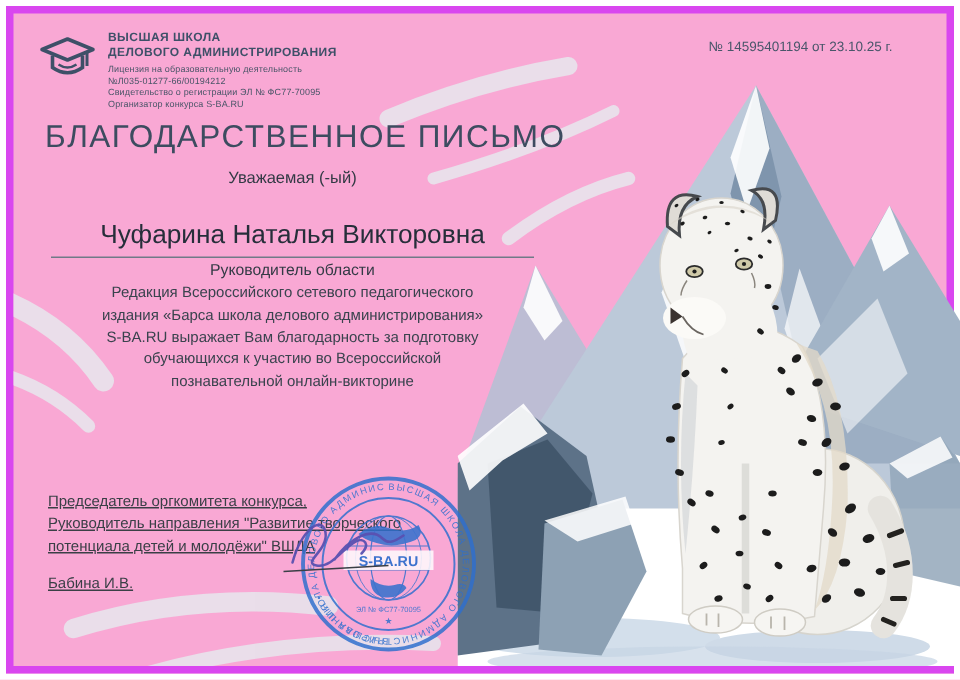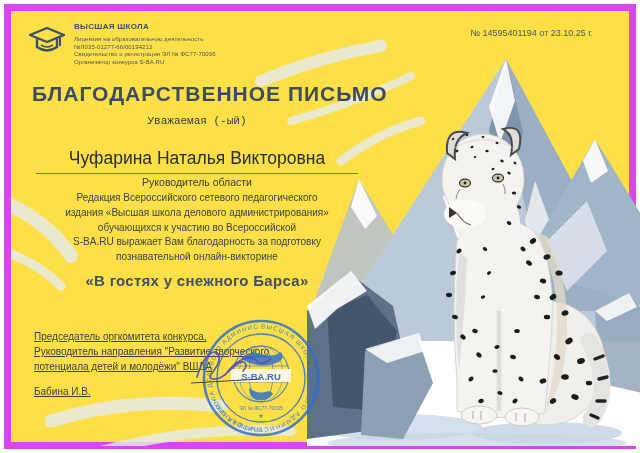--- a/index.html
+++ b/index.html
@@ -1,30 +1,30 @@
 <!DOCTYPE html>
 <html><head>
 <meta charset="utf-8">
 <style>
   html,body{margin:0;padding:0;background:#fff;}
   body{width:640px;height:453px;position:relative;font-family:"Liberation Sans",sans-serif;overflow:hidden;}
-  .cert{position:absolute;inset:4px;border:7px solid #d946ef;background:#fde047;}
+  .cert{position:absolute;inset:4px;border:5px solid #d946ef;background:#f9a8d4;}
   .streaks,.art{position:absolute;pointer-events:none;}
   .streaks{left:0;top:0;width:622px;height:435px;z-index:0;}
   .art{left:296px;top:0;width:335px;height:435px;z-index:1;}
   .hdr{position:absolute;left:16px;top:11px;z-index:2;display:flex;}
   .cap{width:40px;height:36px;margin-top:3px;}
   .brand{margin-left:7px;}
   .org{font-size:8px;font-weight:bold;color:#3e5068;letter-spacing:.3px;line-height:10px;}
   .lic{margin-top:4px;}
   .lic div{font-size:6px;color:#4a5568;line-height:7.5px;letter-spacing:.1px;}
   .number{position:absolute;right:36px;top:17px;z-index:2;font-size:9px;color:#49566a;}
   .main{position:absolute;left:21px;top:71px;width:330px;text-align:center;z-index:2;}
-  .title{font-size:21px;font-weight:bold;color:#3d4c60;letter-spacing:1px;white-space:nowrap;}
-  .salut{margin-top:9px;font-size:11px;color:#333a45;font-family:Liberation Mono, monospace;}
+  .title{font-size:21px;font-weight:normal;color:#3d4c60;letter-spacing:1px;white-space:nowrap;}
+  .salut{margin-top:9px;font-size:11px;color:#333a45;}
   .name{margin-top:21px;font-size:17.5px;color:#262e3a;}
   .rule{margin:4px 4px 0 4px;border-bottom:1px solid #707a87;}
   .pos{margin-top:0;font-size:10.5px;line-height:17px;color:#333a45;}
   .pos:nth-of-type(1){margin-top:6px;}
   .bodytxt{}
   .bodytxt div{font-size:10px;line-height:14.8px;color:#3a434e;}
   .quote{margin-top:7px;font-size:15px;font-weight:bold;color:#3f5068;letter-spacing:.3px;}
   .sig{position:absolute;left:23px;top:318px;width:240px;z-index:2;text-align:left;}
   .sig div{font-size:10px;line-height:15px;color:#3a3f46;text-decoration:underline;}
   .sig .signer{margin-top:10px;}
@@ -174,45 +174,45 @@
 
   <div class="hdr">
     <svg class="cap" viewBox="0 0 40 36">
       <path d="M20,3 L37,10 L20,17 L3,10 Z" fill="none" stroke="#3e5068" stroke-width="2.4" stroke-linejoin="round"></path>
       <path d="M10,14 v8 q10,7 20,0 v-8" fill="none" stroke="#3e5068" stroke-width="2.4"></path>
       <path d="M33,12 v9" stroke="#3e5068" stroke-width="2"></path>
       <path d="M14,20 q6,4 12,0" fill="none" stroke="#3e5068" stroke-width="1.6"></path>
     </svg>
     <div class="brand">
       <div class="org">ВЫСШАЯ ШКОЛА</div>
+      <div class="org">ДЕЛОВОГО АДМИНИСТРИРОВАНИЯ</div>
       <div class="lic">
         <div>Лицензия на образовательную деятельность</div>
         <div>№Л035-01277-66/00194212</div>
         <div>Свидетельство о регистрации ЭЛ № ФС77-70095</div>
         <div>Организатор конкурса S-BA.RU</div>
       </div>
     </div>
   </div>
 
   <div class="number">№ 14595401194 от 23.10.25 г.</div>
 
   <div class="main">
     <div class="title">БЛАГОДАРСТВЕННОЕ ПИСЬМО</div>
     <div class="salut">Уважаемая (-ый)</div>
     <div class="name">Чуфарина Наталья Викторовна</div>
     <div class="rule"></div>
     <div class="pos">Руководитель области</div>
     <div class="bodytxt">
       <div>Редакция Всероссийского сетевого педагогического</div>
-      <div>издания «Высшая школа делового администрирования»</div>
+      <div>издания «Барса школа делового администрирования»</div>
+      <div>S-BA.RU выражает Вам благодарность за подготовку</div>
       <div>обучающихся к участию во Всероссийской</div>
-      <div>S-BA.RU выражает Вам благодарность за подготовку</div>
       <div>познавательной онлайн-викторине</div>
     </div>
-    <div class="quote">«В гостях у снежного Барса»</div>
   </div>
 
   <div class="sig">
     <div>Председатель оргкомитета конкурса,</div>
     <div>Руководитель направления "Развитие творческого</div>
     <div>потенциала детей и молодёжи" ВШДА</div>
     <div class="signer">Бабина И.В.</div>
   </div>
 
   <svg class="stamp" viewBox="0 0 120 120">

